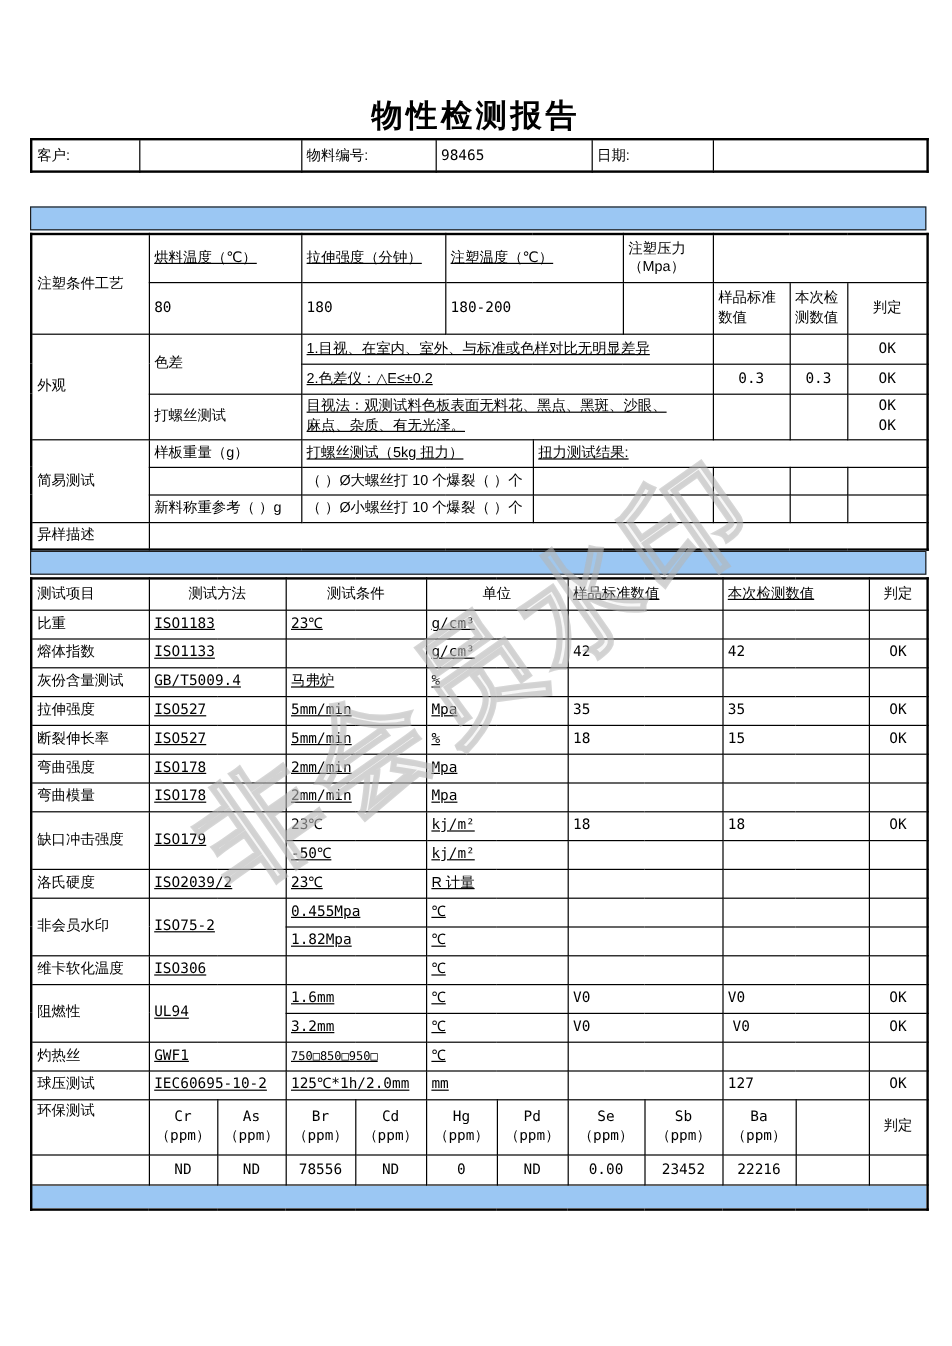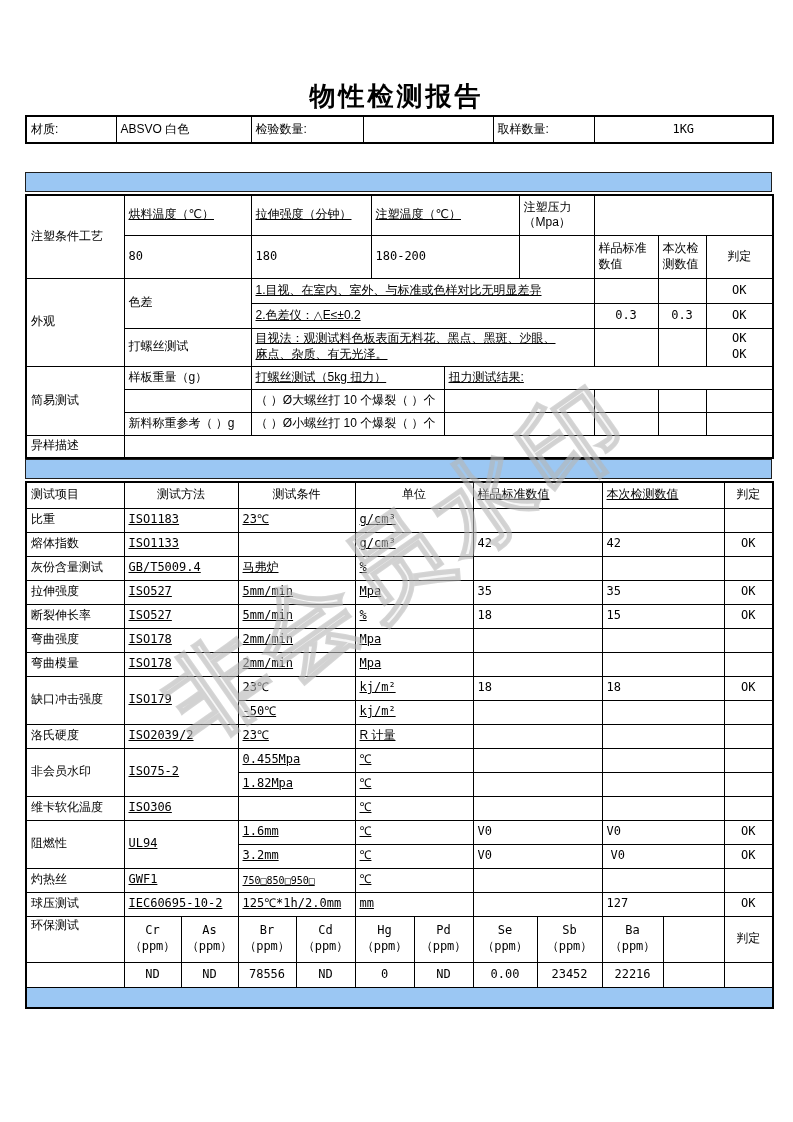--- a/index.html
+++ b/index.html
@@ -61,27 +61,27 @@
 <table class="tbl abs" style="top:115px">
   <colgroup>
     <col style="width:90px">
       <col style="width:135px">
       <col style="width:112px">
     <col style="width:130px">
       <col style="width:101px">
       <col style="width:179px">
   </colgroup>
   <tbody>
-  <tr style="height:27px">
-    <td>材质:</td>
-    <td class="p8">ABSVO 白色</td>
-    <td>检验数量:</td>
-    <td></td>
-    <td>取样数量:</td>
-    <td class="mono c">1KG</td>
+      <tr style="height:27px">
+    <td>客户:</td>
+    <td></td>
+    <td>物料编号:</td>
+    <td class="mono p8">98465</td>
+    <td>日期:</td>
+    <td></td>
   </tr>
 </tbody>
   </table>
 
 <div class="bluebar" style="top:172px"></div>
 
 <table class="tbl abs" style="top:194px">
   <colgroup>
     <col style="width:98px">
       <col style="width:127px">

